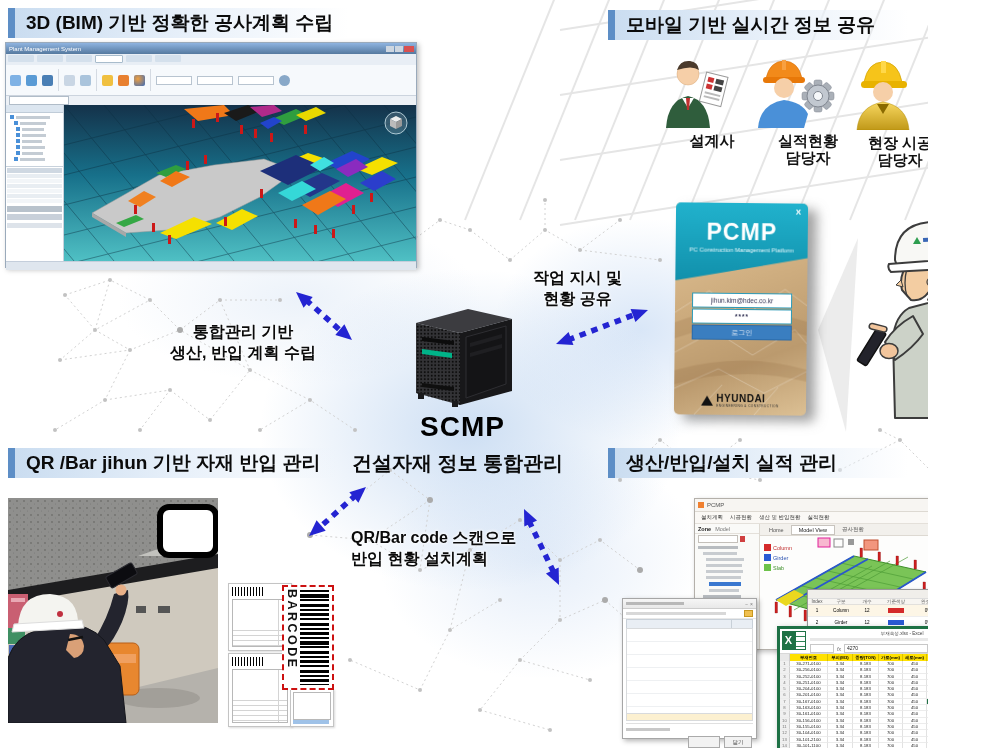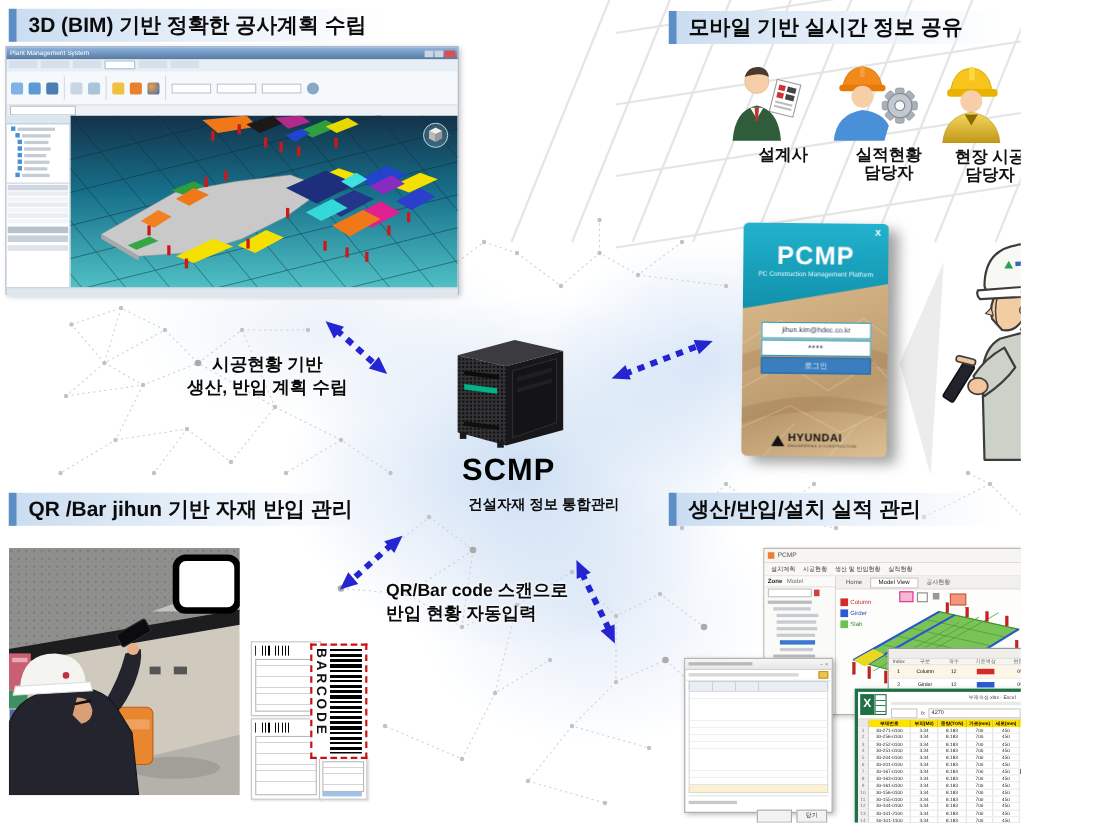--- a/index.html
+++ b/index.html
@@ -476,45 +476,47 @@
     <polygon points="20,52 50,56 50,61 20,57" fill="#00b388"></polygon>
     <polygon points="20,86 52,90 52,94 20,90" fill="#0f0f0f"></polygon>
     <polygon points="58,36 110,22 110,94 58,108" fill="#18181a"></polygon>
     <polygon points="64,40 104,29 104,87 64,101" fill="#141416" stroke="#2e2e32" stroke-width="1"></polygon>
     <polygon points="68,46 100,37 100,41 68,50" fill="#1f1f22"></polygon>
     <polygon points="68,56 100,47 100,51 68,60" fill="#1f1f22"></polygon>
     <rect x="16" y="96" width="6" height="6" fill="#1a1a1c"></rect>
       <rect x="50" y="104" width="6" height="6" fill="#1a1a1c"></rect>
   </svg>
   <div class="abs" style="left:400px;top:411px;width:125px;text-align:center;font-size:28px;font-weight:900;letter-spacing:1px;color:#000;z-index:3">SCMP</div>
-  <div class="abs" style="left:338px;top:450px;width:225px;text-align:right;font-size:13px;font-weight:bold;color:#0a0a0a;z-index:3">건설자재 정보 통합관리</div>
+  <div class="abs" style="left:352px;top:450px;width:225px;text-align:left;font-size:20px;font-weight:bold;color:#0a0a0a;z-index:3">건설자재 정보 통합관리</div>
 
   <svg class="abs" style="left:0;top:0;z-index:4;pointer-events:none" width="1000" height="748">
     <g stroke="#2424d2" stroke-width="5.5" stroke-dasharray="6.5 6" fill="none">
       <line x1="306" y1="300" x2="342" y2="332"></line>
       <line x1="568" y1="340" x2="636" y2="314"></line>
       <line x1="356" y1="495" x2="319" y2="528"></line>
       <line x1="529" y1="521" x2="554" y2="573"></line>
     </g>
     <g fill="#2424d2">
       <polygon points="0,0 -16,7 -16,-7" transform="translate(296,292) rotate(220.6)"></polygon>
       <polygon points="0,0 -16,7 -16,-7" transform="translate(352,340) rotate(40.6)"></polygon>
       <polygon points="0,0 -16,7 -16,-7" transform="translate(556,344) rotate(159.7)"></polygon>
       <polygon points="0,0 -16,7 -16,-7" transform="translate(648,310) rotate(-20.3)"></polygon>
       <polygon points="0,0 -16,7 -16,-7" transform="translate(309,536) rotate(139.3)"></polygon>
       <polygon points="0,0 -16,7 -16,-7" transform="translate(366,487) rotate(-40.7)"></polygon>
       <polygon points="0,0 -16,7 -16,-7" transform="translate(559,585) rotate(65.3)"></polygon>
       <polygon points="0,0 -16,7 -16,-7" transform="translate(524,509) rotate(245.3)"></polygon>
     </g>
   </svg>
 
-  <div class="flabel" style="left:163px;top:322px;width:160px;text-align:center">시공현황 기반
+  <div class="flabel" style="left:163px;top:322px;width:160px;text-align:center">통합관리 기반
 생산, 반입 계획 수립</div>
+  <div class="flabel" style="left:520px;top:268px;width:115px;text-align:center">작업 지시 및
+현황 공유</div>
   <div class="flabel" style="left:351px;top:528px;width:175px">QR/Bar code 스캔으로
-반입 현황 자동입력</div>
+반입 현황 설치계획</div>
 
   <div class="abs" style="left:8px;top:498px;width:210px;height:225px;overflow:hidden;z-index:2">
     <svg width="210" height="225" viewBox="0 0 210 225">
       <defs>
           <pattern id="speck" width="7" height="7" patternUnits="userSpaceOnUse">
             <circle cx="2" cy="3" r="0.9" fill="#6f6f6d"></circle>
             <circle cx="5.5" cy="6" r="0.6" fill="#7a7a78"></circle>
           </pattern>
         </defs>
       <rect width="210" height="225" fill="#cfc9be"></rect>

